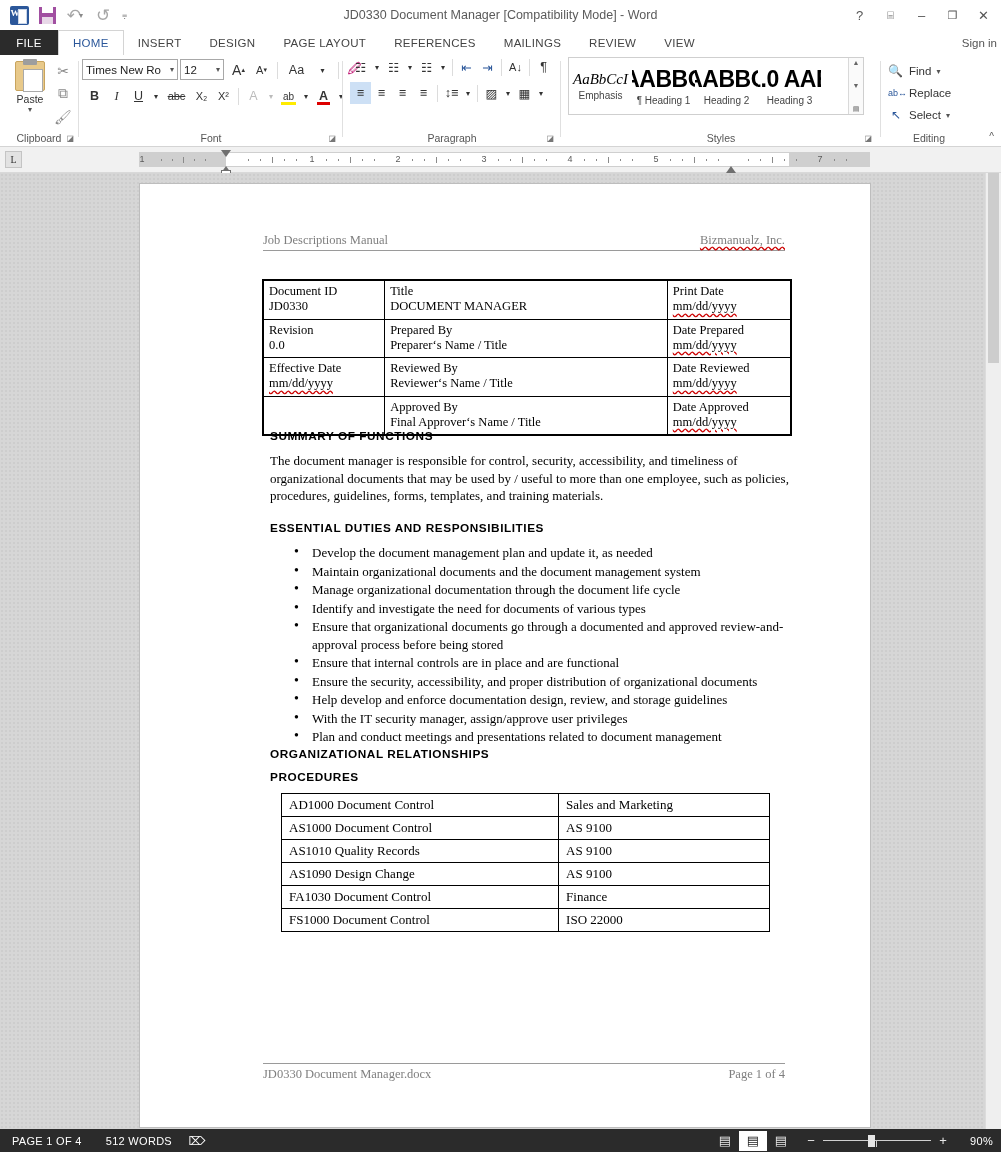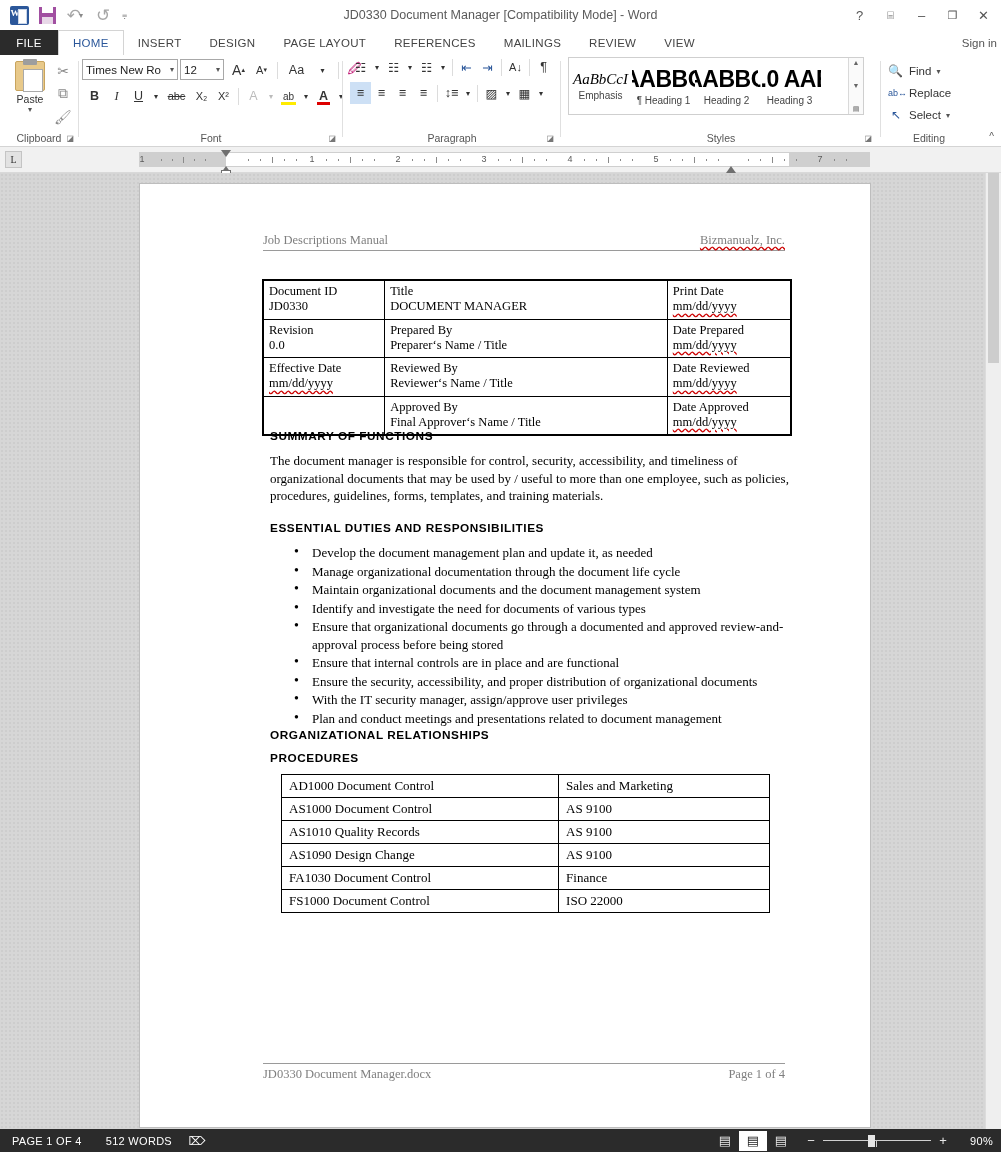--- a/index.html
+++ b/index.html
@@ -628,26 +628,27 @@
       </tbody>
         </table>
 
       <div class="body-area">
         <h2 class="sec">SUMMARY OF FUNCTIONS</h2>
         <p class="para">The document manager is responsible for control, security, accessibility, and timeliness of organizational documents that may be used by / useful to more than one employee, such as policies, procedures, guidelines, forms, templates, and training materials.</p>
 
         <h2 class="sec">ESSENTIAL DUTIES AND RESPONSIBILITIES</h2>
         <ul class="duties">
           <li>Develop the document management plan and update it, as needed</li>
+          <li>Maintain organizational documents and the document management system</li>
           <li>Manage organizational documentation through the document life cycle</li>
-          <li>Maintain organizational documents and the document management system</li>
           <li>Identify and investigate the need for documents of various types</li>
           <li>Ensure that organizational documents go through a documented and approved review-and-approval process before being stored</li>
           <li>Ensure that internal controls are in place and are functional</li>
           <li>Ensure the security, accessibility, and proper distribution of organizational documents</li>
+          <li>Help develop and enforce documentation design, review, and storage guidelines</li>
           <li>With the IT security manager, assign/approve user privileges</li>
           <li>Plan and conduct meetings and presentations related to document management</li>
         </ul>
 
         <h2 class="sec">ORGANIZATIONAL RELATIONSHIPS</h2>
 
         <h2 class="sec">PROCEDURES</h2>
 
         <table class="proc-table">
           <tbody>

